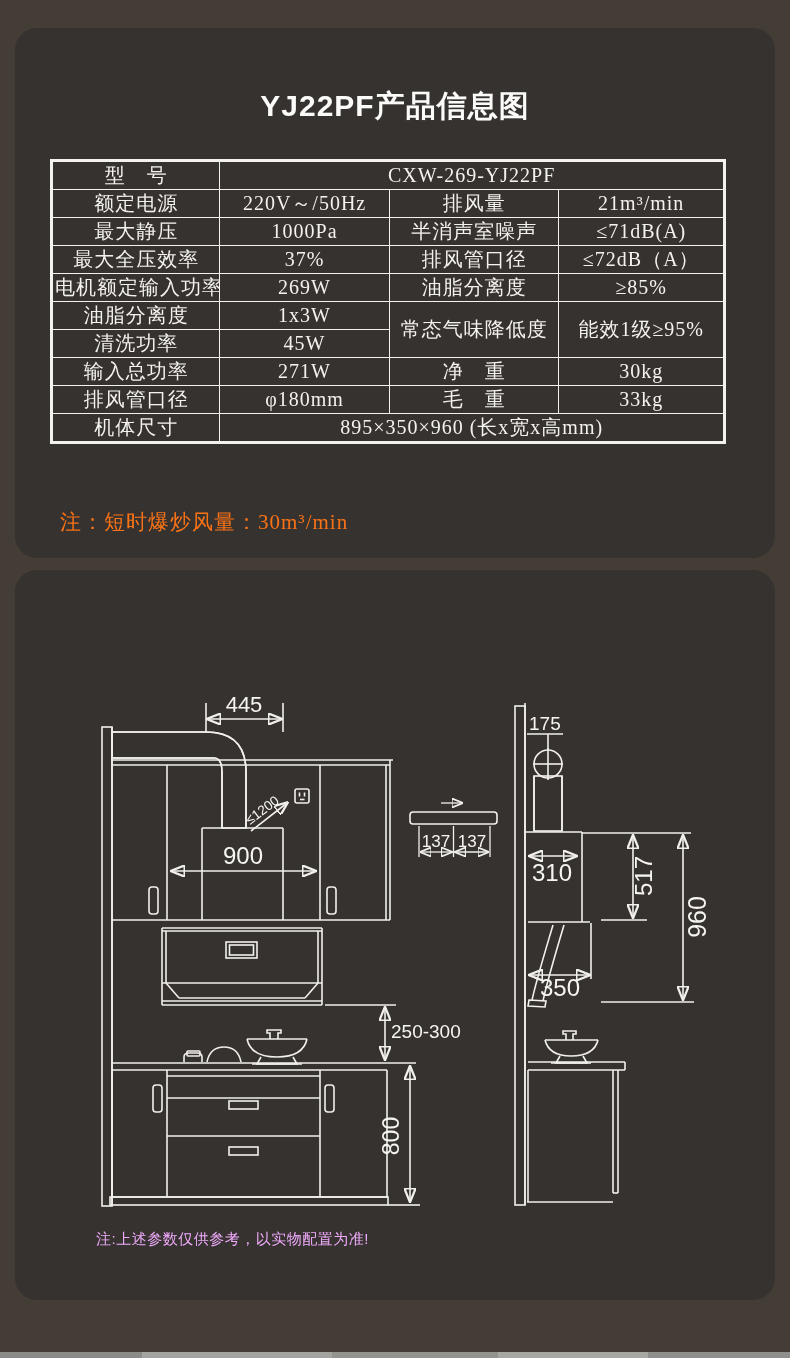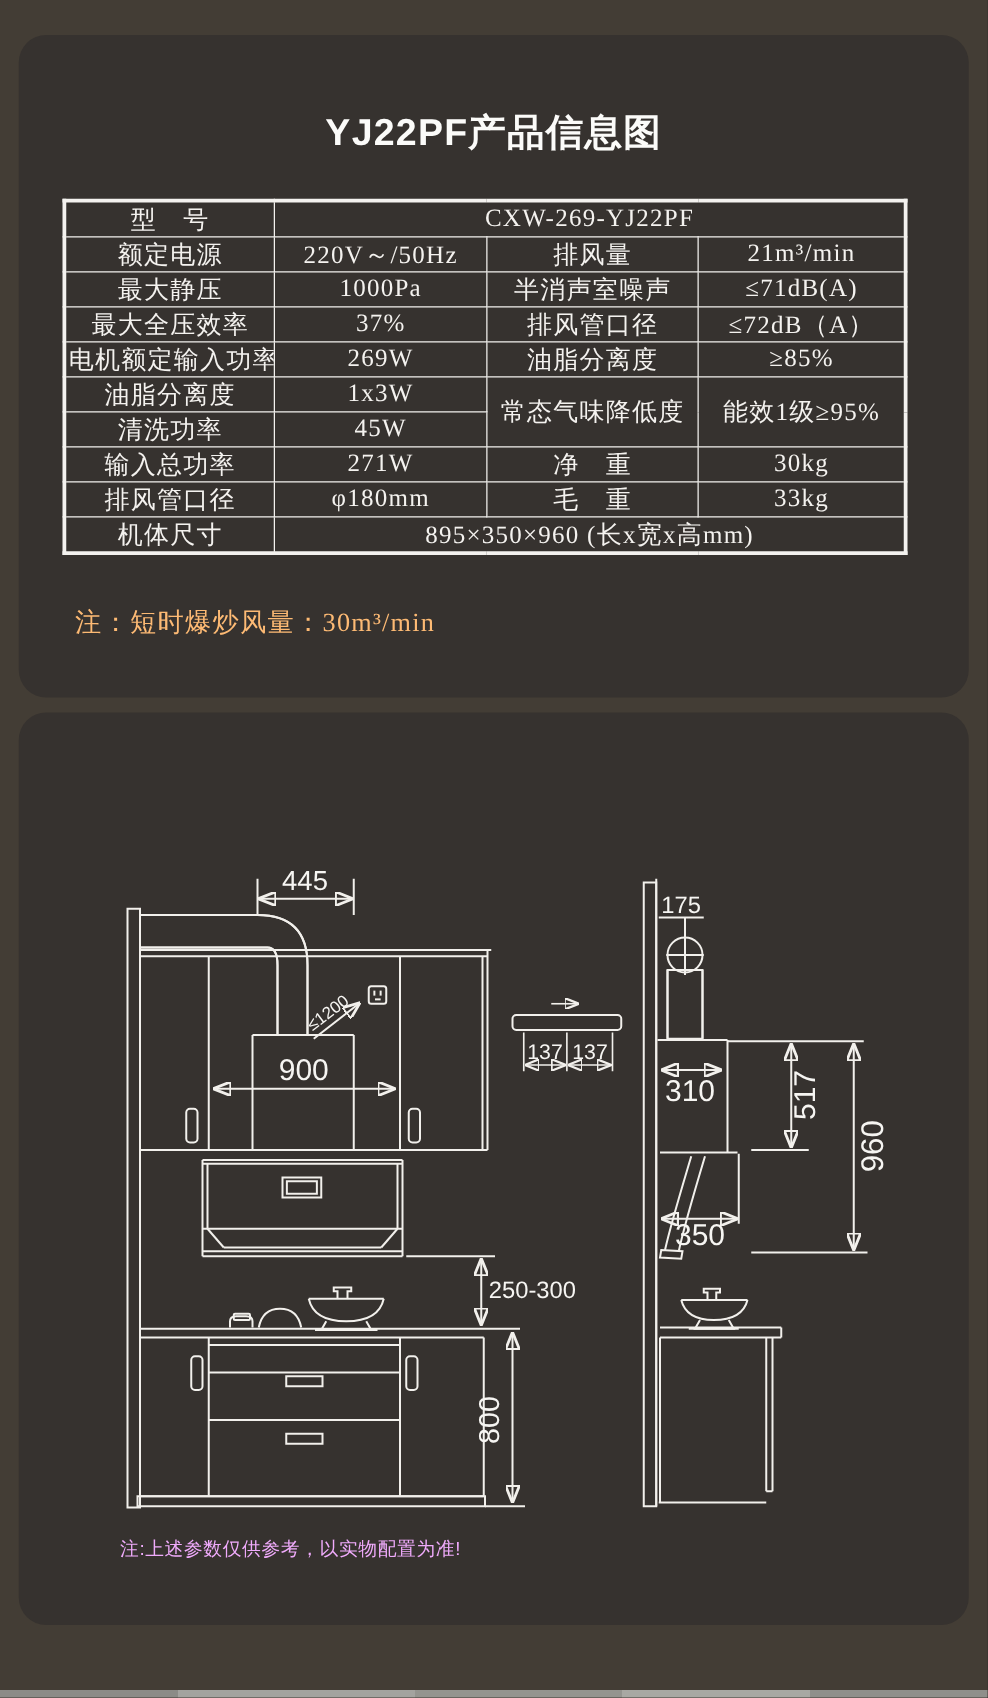--- a/index.html
+++ b/index.html
@@ -30,22 +30,22 @@
     font-family:"Liberation Serif","DejaVu Serif",serif;
     font-size:20px;
   }
   table.spec td{
     border:1.5px solid #f4f2ef;
     height:27px;text-align:center;vertical-align:middle;
     padding:0 2px;letter-spacing:1px;white-space:nowrap;
     overflow:hidden;
   }
   .table-note{
-    position:absolute;left:45px;top:456px;
-    color:#fdba74;font-size:21px;letter-spacing:1px;
+    position:absolute;left:45px;top:480px;
+    color:#f97316;font-size:21px;letter-spacing:1px;
     font-family:"Liberation Serif","DejaVu Serif",serif;
   }
   #diagram-svg{position:absolute;left:0;top:0;width:760px;height:730px;pointer-events:none;}
   #diagram-svg line,#diagram-svg path,#diagram-svg rect,#diagram-svg circle{
     stroke:#f2f0ec;stroke-width:1.6;fill:none;stroke-linecap:butt;
   }
   #diagram-svg .dim{stroke-width:1.3;}
   #diagram-svg text{
     fill:#f6f5f2;stroke:none;
     font-family:"Liberation Sans","DejaVu Sans",sans-serif;

